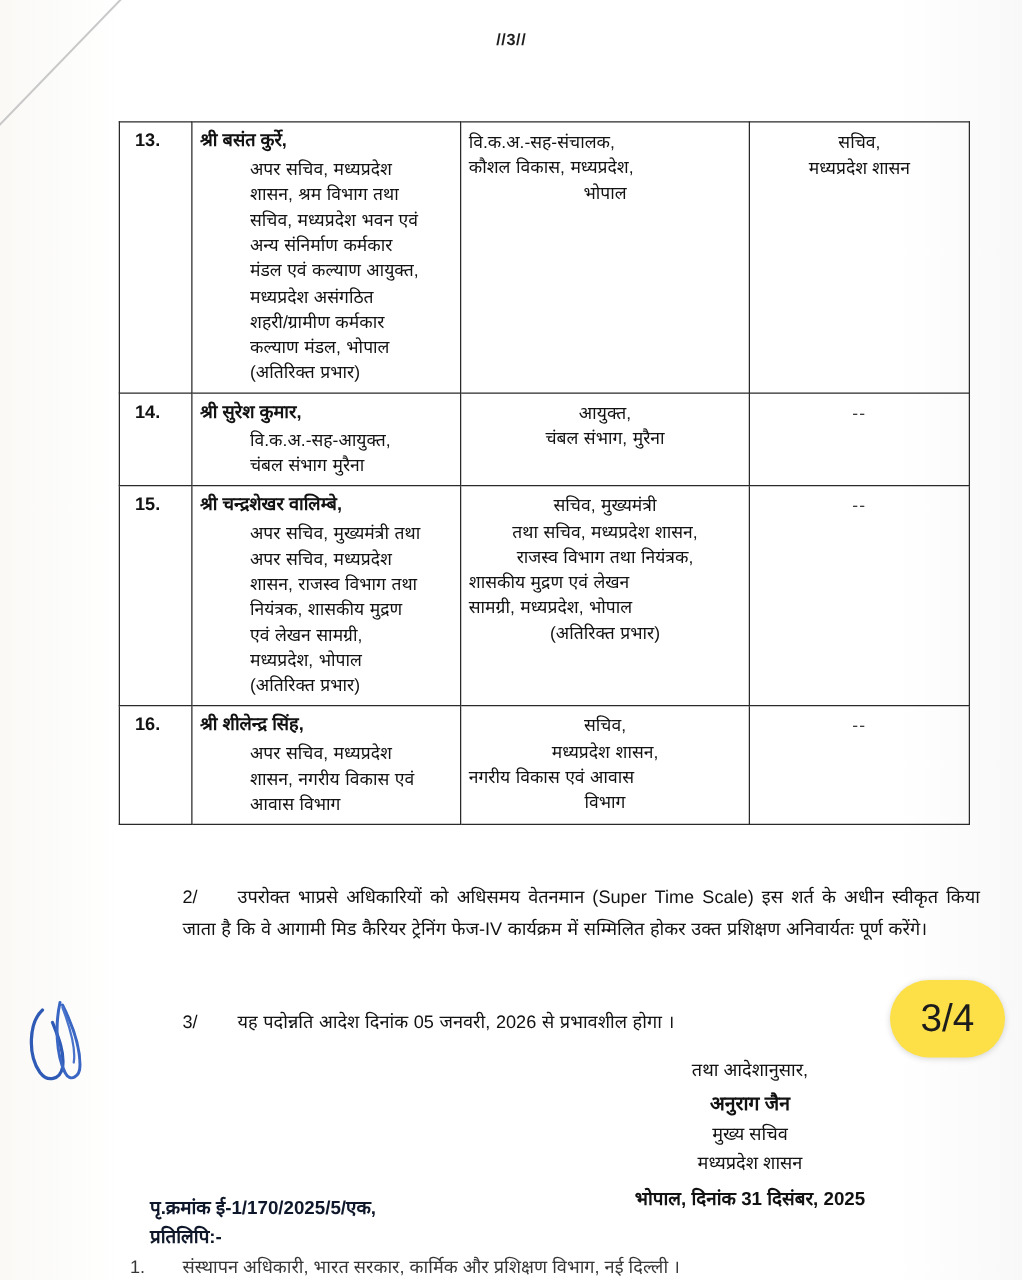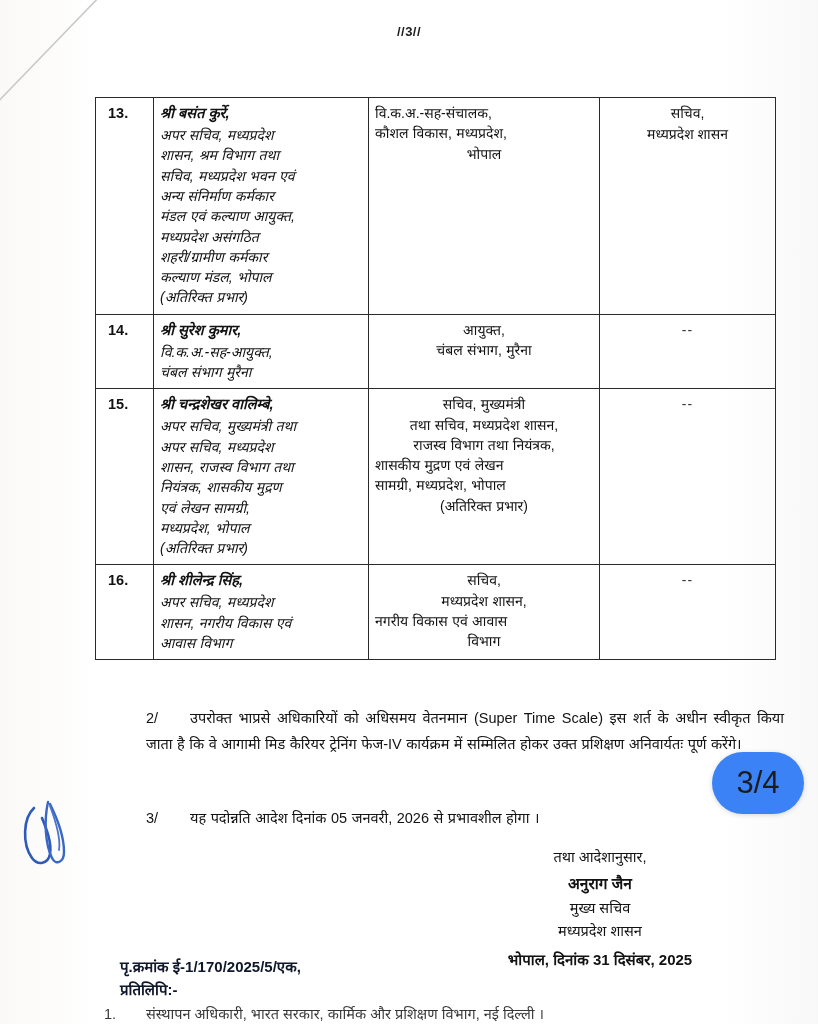--- a/index.html
+++ b/index.html
@@ -60,21 +60,21 @@
     table-layout: fixed;
   }
   #officer-table td {
     border: 1.3px solid #2a2a2a;
     vertical-align: top;
     padding: 5px 6px 6px 6px;
     font-family: "Liberation Sans", "DejaVu Sans", sans-serif;
     color: #121212;
   }
   .col-sn   { width: 45px;  text-align: left; }
-  .col-name { width: 202px; font-style: italic; }
+  .col-name { width: 202px; }
   .col-post { width: 218px; }
   .col-last { width: 163px; text-align: center; }
 
   .sn-text {
     font-size: 14.5px;
     font-weight: bold;
     padding-left: 6px;
     line-height: 1.45;
   }
   .officer-name {
@@ -84,20 +84,21 @@
     display: block;
     margin-bottom: 1px;
   }
   .officer-detail {
     font-size: 14px;
     line-height: 1.45;
     display: block;
     text-align: justify;
     text-justify: inter-word;
     word-spacing: 0.5px;
+    margin-left: 40px;
   }
   .cell-line {
     font-size: 14px;
     line-height: 1.45;
     display: block;
     text-align: justify;
     word-spacing: 0.5px;
   }
   .cell-line.last-line { text-align: center; }
   .officer-detail.last-line { text-align: left; }
@@ -199,25 +200,25 @@
   }
   .copy-item .ci-num {
     display: inline-block;
     width: 42px;
   }
 
   
   #page-badge {
     position: absolute;
     left: 712px;
-    top: 752px;
+    top: 784px;
     width: 92px;
     height: 62px;
     border-radius: 31px;
-    background: #3b82f6;
+    background: #fde047;
     box-shadow: 0 1px 5px rgba(0,0,0,0.16);
     display: flex;
     align-items: center;
     justify-content: center;
     font-size: 31px;
     color: #1c1c1c;
     font-family: "Liberation Sans", sans-serif;
   }
 
   

